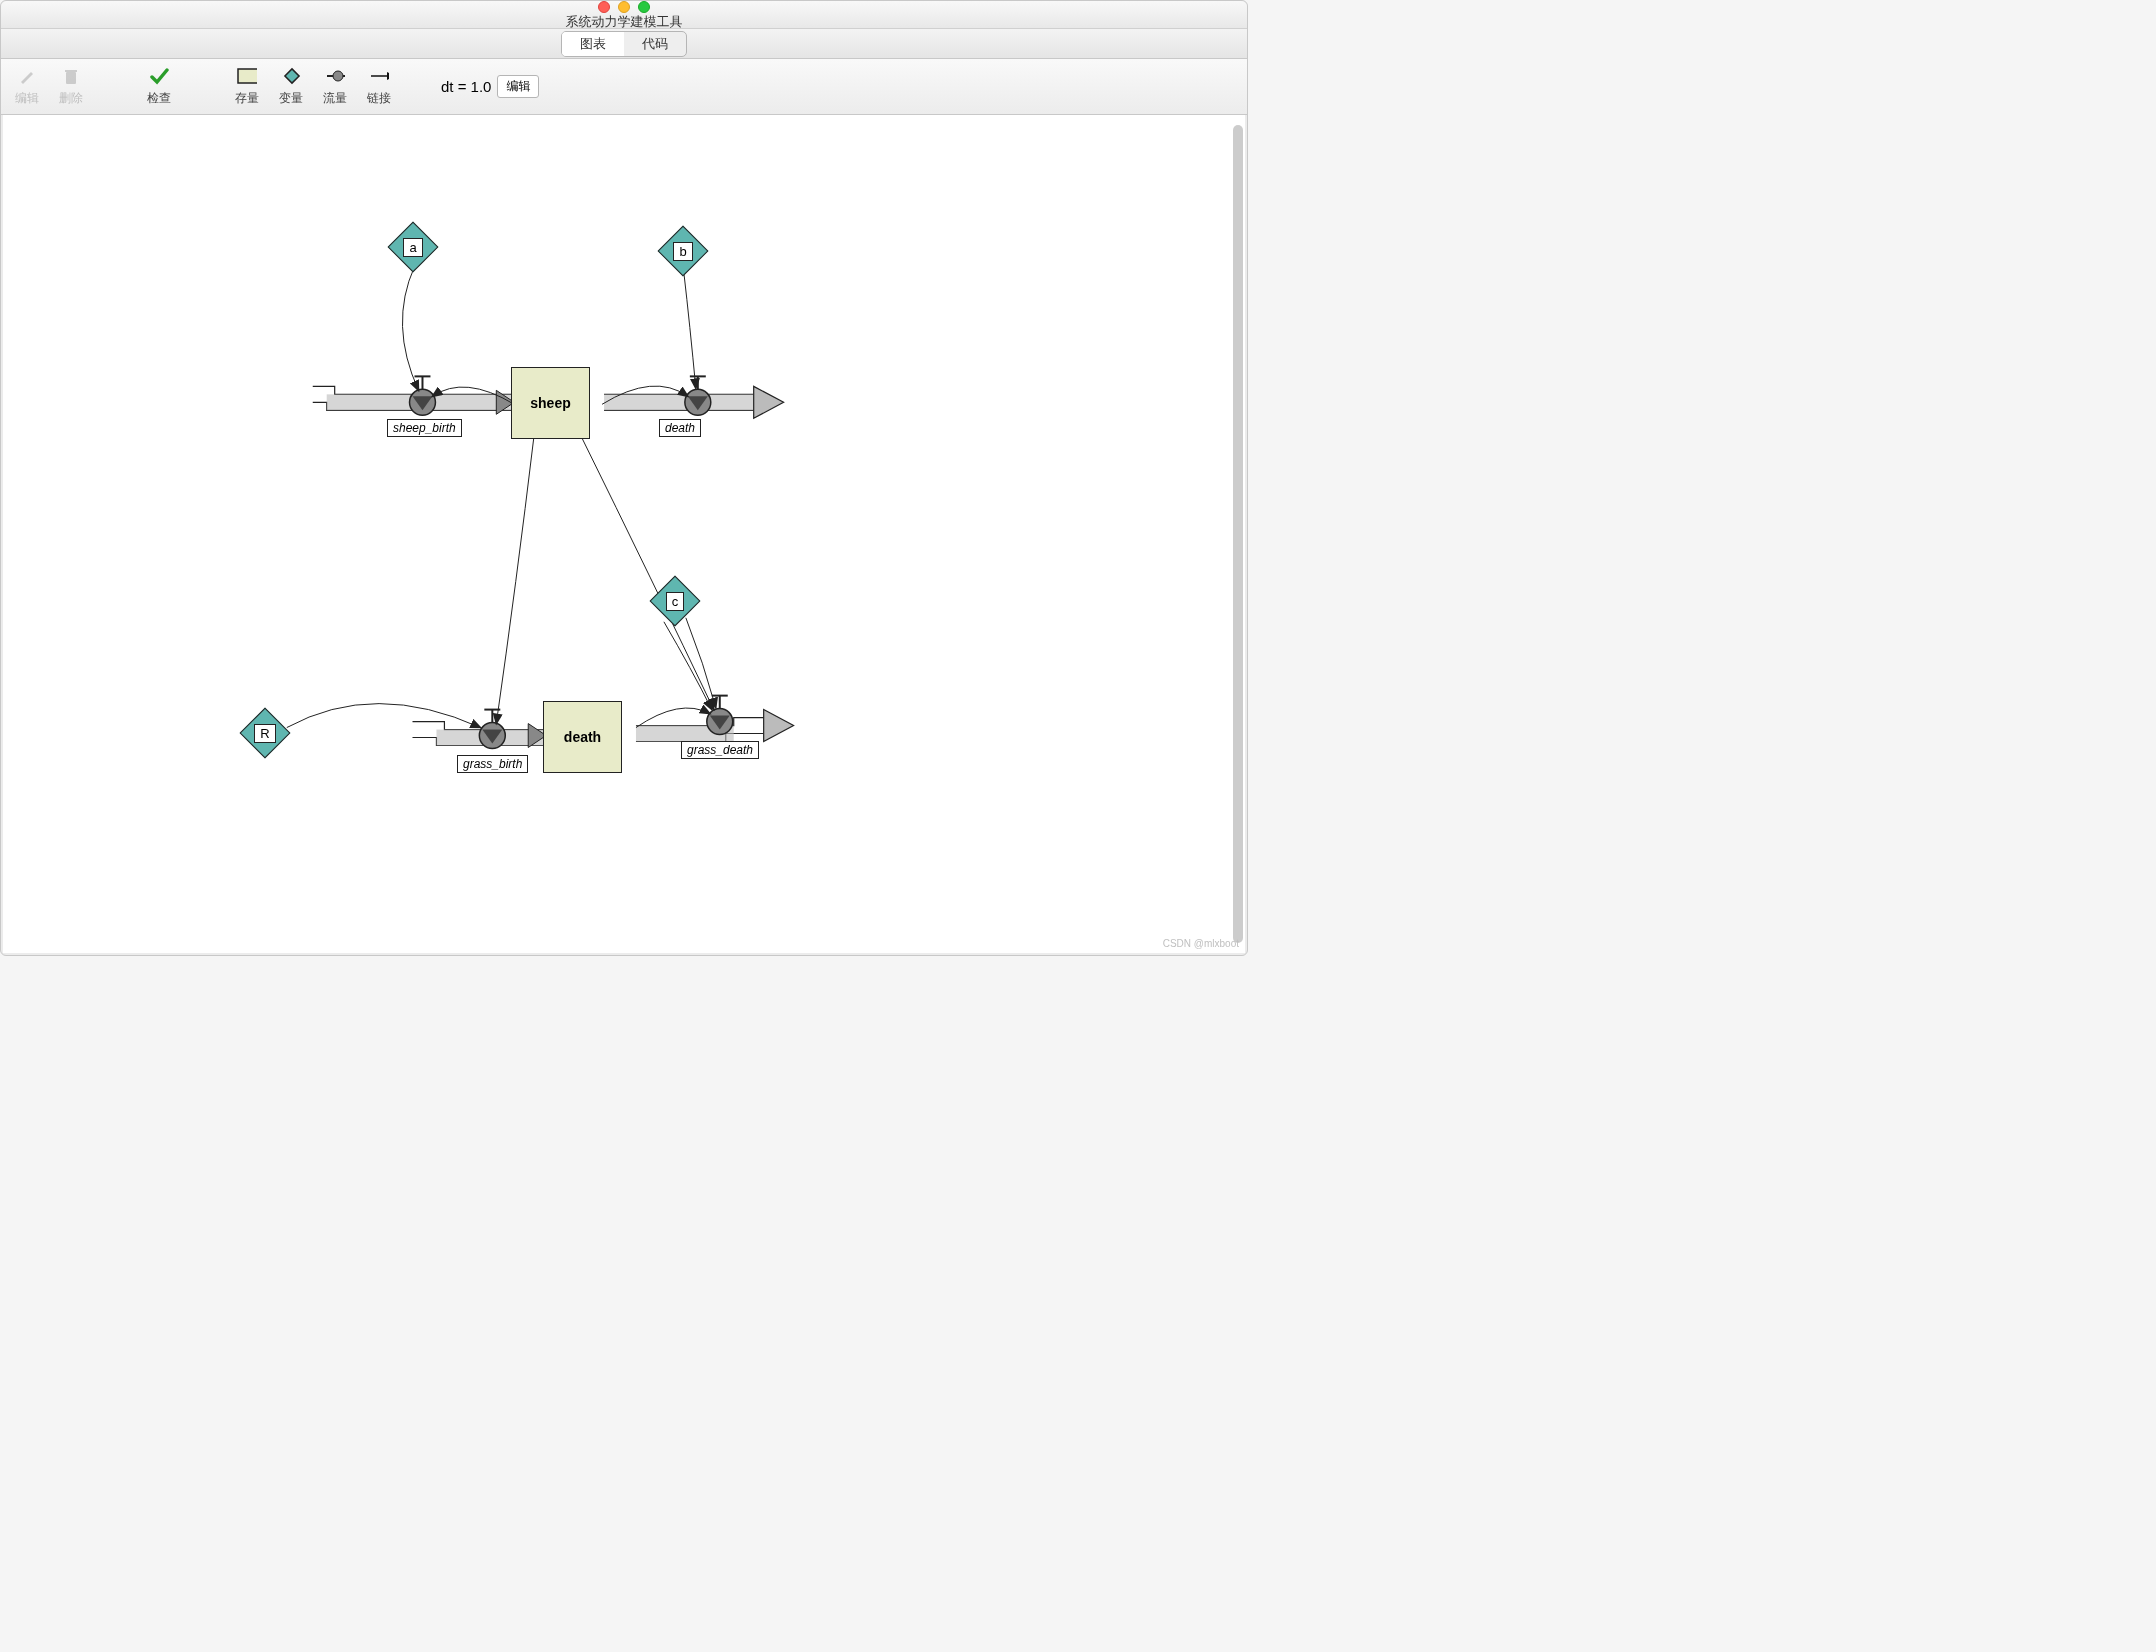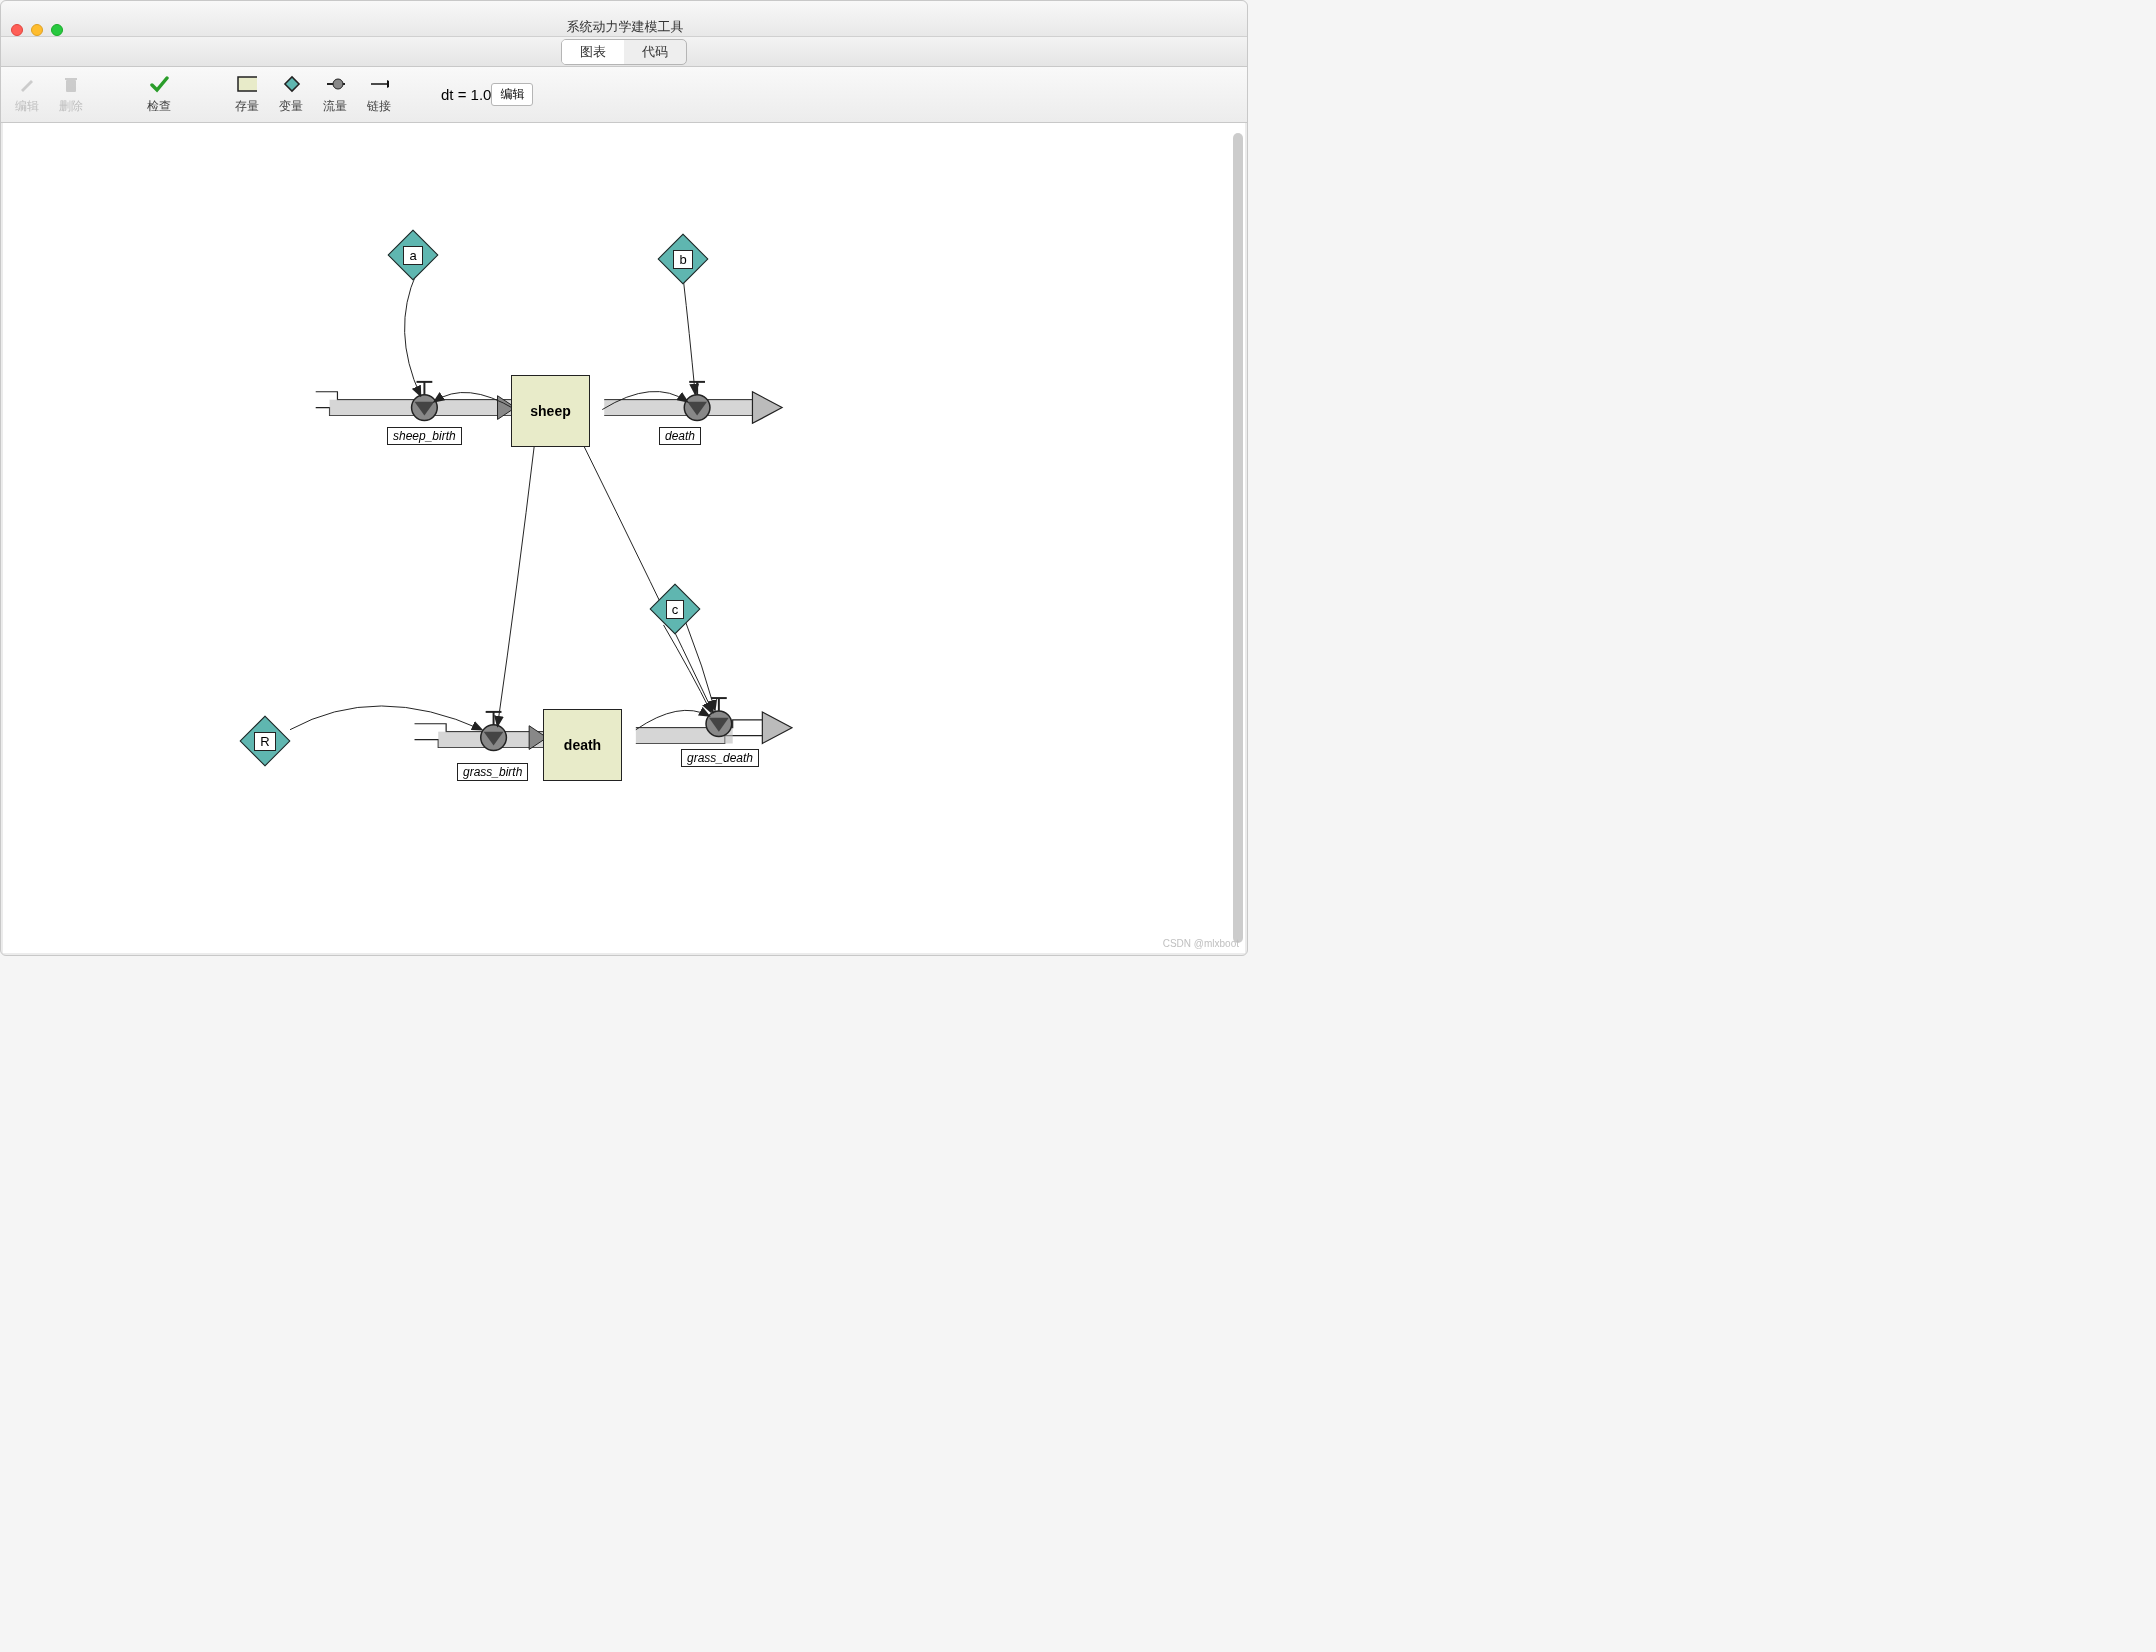--- a/index.html
+++ b/index.html
@@ -13,27 +13,28 @@
   .window {
     width: 1248px;
     height: 956px;
     background: #ececec;
     border: 1px solid #c8c8c8;
     border-radius: 6px;
     display: flex;
     flex-direction: column;
   }
   .titlebar {
-    height: 36px;
+    height: 28px;
     display: flex;
-    align-items: flex-end;
+    align-items: center;
     padding: 0 10px;
     background: linear-gradient(#f8f8f8,#e8e8e8);
     border-bottom: 1px solid #d0d0d0;
     border-radius: 6px 6px 0 0;
+    flex-direction: column;
   }
   .traffic { display: flex; gap: 8px; }
   .dot { width: 12px; height: 12px; border-radius: 50%; }
   .dot.red { background:#ff5f57; border:1px solid #e0443e; }
   .dot.yellow { background:#ffbd2e; border:1px solid #dea123; }
   .dot.green { background:#28c940; border:1px solid #1aab29; }
   .title { flex:1; text-align:center; font-size:13px; color:#333; font-weight:500;}
   .tabbar {
     height: 30px;
     background: linear-gradient(#f3f3f3,#e5e5e5);
@@ -46,21 +47,21 @@
   .toolbar {
     height: 56px;
     background: linear-gradient(#f9f9f9,#ececec);
     border-bottom:1px solid #c8c8c8;
     display:flex; align-items:center; padding: 0 14px; gap: 20px;
   }
   .tool { display:flex; flex-direction:column; align-items:center; gap:4px; font-size:12px; color:#444; cursor:pointer;}
   .tool.disabled { color:#aaa; opacity:0.7; }
   .tool .ticon { width:20px; height:20px; display:flex; align-items:center; justify-content:center;}
   .sep { width: 24px; }
-  .dt-group { display:flex; align-items:center; gap:0; margin-left:30px; font-size:15px; font-weight:500;justify-content:space-between;}
+  .dt-group { display:flex; align-items:center; gap:6px; margin-left:30px; font-size:15px; font-weight:500;justify-content:space-between;}
   .dt-btn { font-size:12px; border:1px solid #b5b5b5; border-radius:3px; padding:2px 8px; background:#fff; cursor:pointer;}
   .canvas-wrap {
     flex:1; background:#fff; position:relative; overflow:hidden; margin: 0 2px 2px 2px;
   }
   .scrollbar {
     position:absolute; right:2px; top:10px; bottom:10px; width:10px;
     background:rgba(0,0,0,0.2); border-radius:5px;
   }
   .watermark {
     position:absolute; right:6px; bottom:4px; font-size:10px; color:#c0c0c0;

